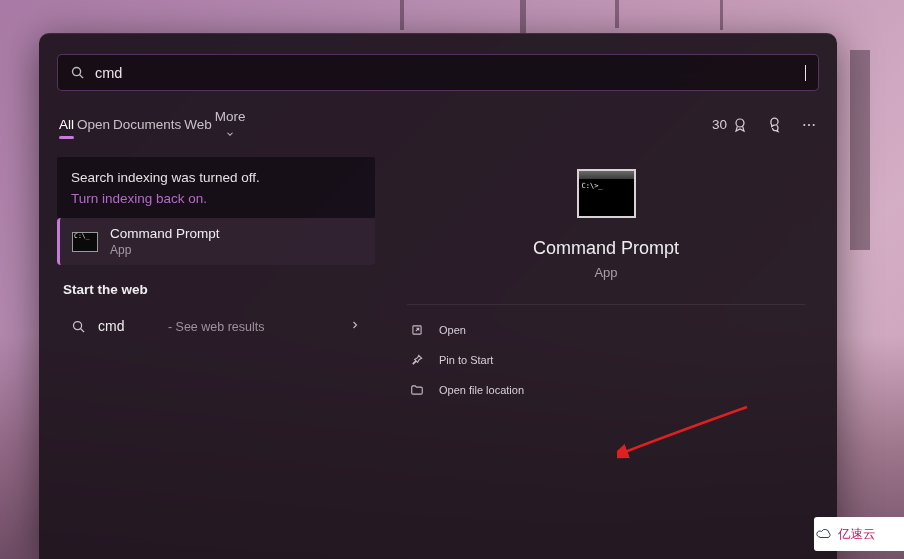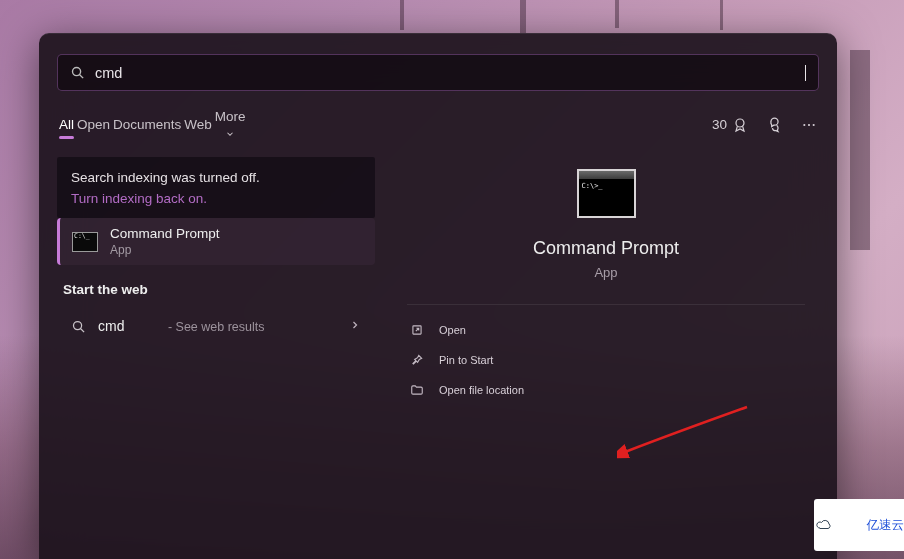--- a/index.html
+++ b/index.html
@@ -104,23 +104,23 @@
     .preview .subtitle { color: #a89ea8; font-size: 13px; margin-top: 6px; }
     .divider { height: 1px; background: rgba(255,255,255,.08); margin: 24px 14px 6px; align-self: stretch; }
     .actions { padding: 4px 10px; }
     .action {
       display: flex; align-items: center; gap: 14px; padding: 8px 6px;
       color: #d8d0d8; font-size: 11px; cursor: pointer; border-radius: 3px;
     }
     .action .ic { width: 16px; display: flex; justify-content: center; color: #c3b9c3; }
     .arrow { position: absolute; left: 578px; top: 368px; pointer-events: none; }
     .watermark {
-      position: absolute; right: 0; bottom: 8px; width: 90px; height: 52px;
-      background: #fff; display: flex; align-items: center; justify-content: space-between;
-      gap: 4px; font-size: 12.5px; color: #1d4ed8; border-radius: 3px 0 0 3px;
+      position: absolute; right: 0; bottom: 8px; width: 90px; height: 34px;
+      background: #fff; display: flex; align-items: center; justify-content: flex-start;
+      gap: 4px; font-size: 12.5px; color: #be185d; border-radius: 3px 0 0 3px;
     }
     .watermark svg { width: 20px; height: 14px; }
   </style>
 </head>
 <body>
 
 <div class="bg-buildings"></div>
 <div class="spire s1"></div>
 <div class="spire s2"></div>
 <div class="spire s3"></div>

